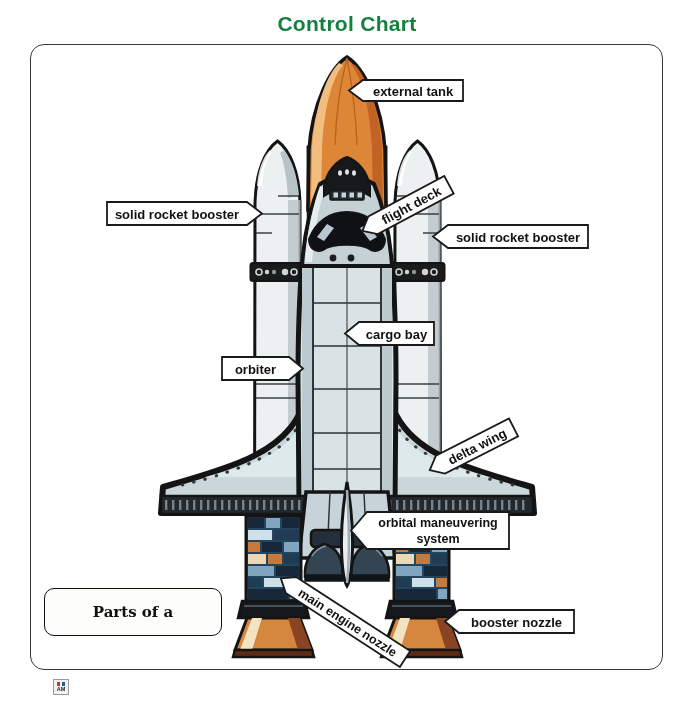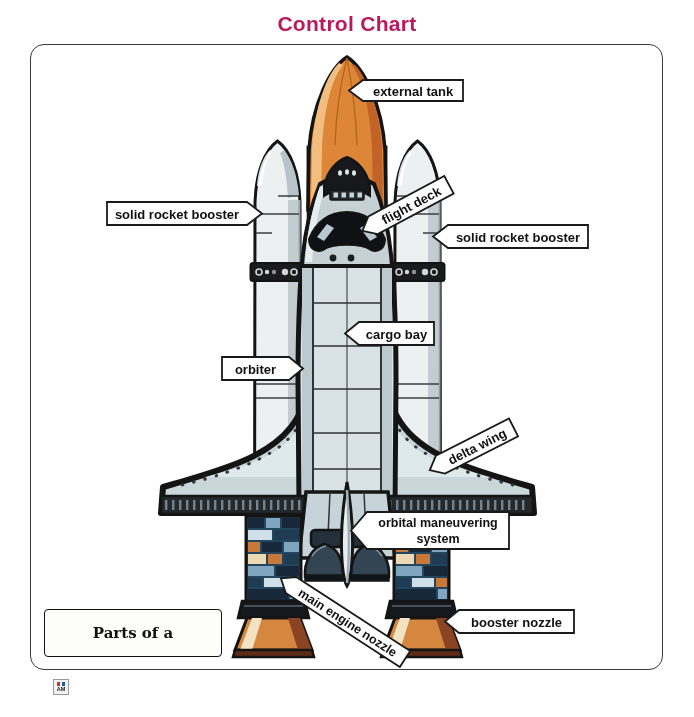--- a/index.html
+++ b/index.html
@@ -1,29 +1,29 @@
 <!DOCTYPE html>
 <html><head>
 <meta charset="utf-8">
 <style>
   html,body{margin:0;padding:0;background:#ffffff;}
   body{width:694px;height:717px;position:relative;overflow:hidden;
        font-family:"Liberation Sans",sans-serif;}
   .page-title{position:absolute;top:12px;left:0;width:694px;text-align:center;
-       font-size:21px;font-weight:bold;color:#be185d;letter-spacing:.3px;}
+       font-size:21px;font-weight:bold;color:#15803d;letter-spacing:.3px;}
   .frame{position:absolute;left:30px;top:44px;width:631px;height:624px;
        border:1.6px solid #3a3a3a;border-radius:14px;background:#fff;}
   svg.diagram{position:absolute;left:0;top:0;}
   .lbl{fill:#ffffff;stroke:#1a1a1a;stroke-width:1.8;}
   .lblt{font-family:"Liberation Sans",sans-serif;font-weight:bold;font-size:13px;
        fill:#111;text-anchor:middle;}
   .lblt2{font-family:"Liberation Sans",sans-serif;font-weight:bold;font-size:12.5px;
        fill:#111;text-anchor:middle;}
-  .caption-box{position:absolute;left:44px;top:609px;width:176px;height:46px;
-       border:1.8px solid #111;border-radius:4px;background:#FDFDFA;
+  .caption-box{position:absolute;left:44px;top:588px;width:176px;height:46px;
+       border:1.8px solid #111;border-radius:10px;background:#FDFDFA;
        display:flex;flex-direction:column;align-items:center;justify-content:center;
        font-family:"DejaVu Serif",serif;font-weight:bold;font-size:15px;
        line-height:1.38;color:#111;}
   .logo{position:absolute;left:53px;top:679px;width:16px;height:16px;
        border:1px solid #9a9a9a;background:#f2f2f2;box-sizing:border-box;
        display:flex;flex-direction:column;align-items:center;justify-content:center;}
   .logo .marks{display:flex;gap:2px;margin-bottom:1px;}
   .logo .m{width:3px;height:4px;display:block;}
   .logo .m.red{background:#c0392b;}
   .logo .m.blue{background:#235a9e;}

